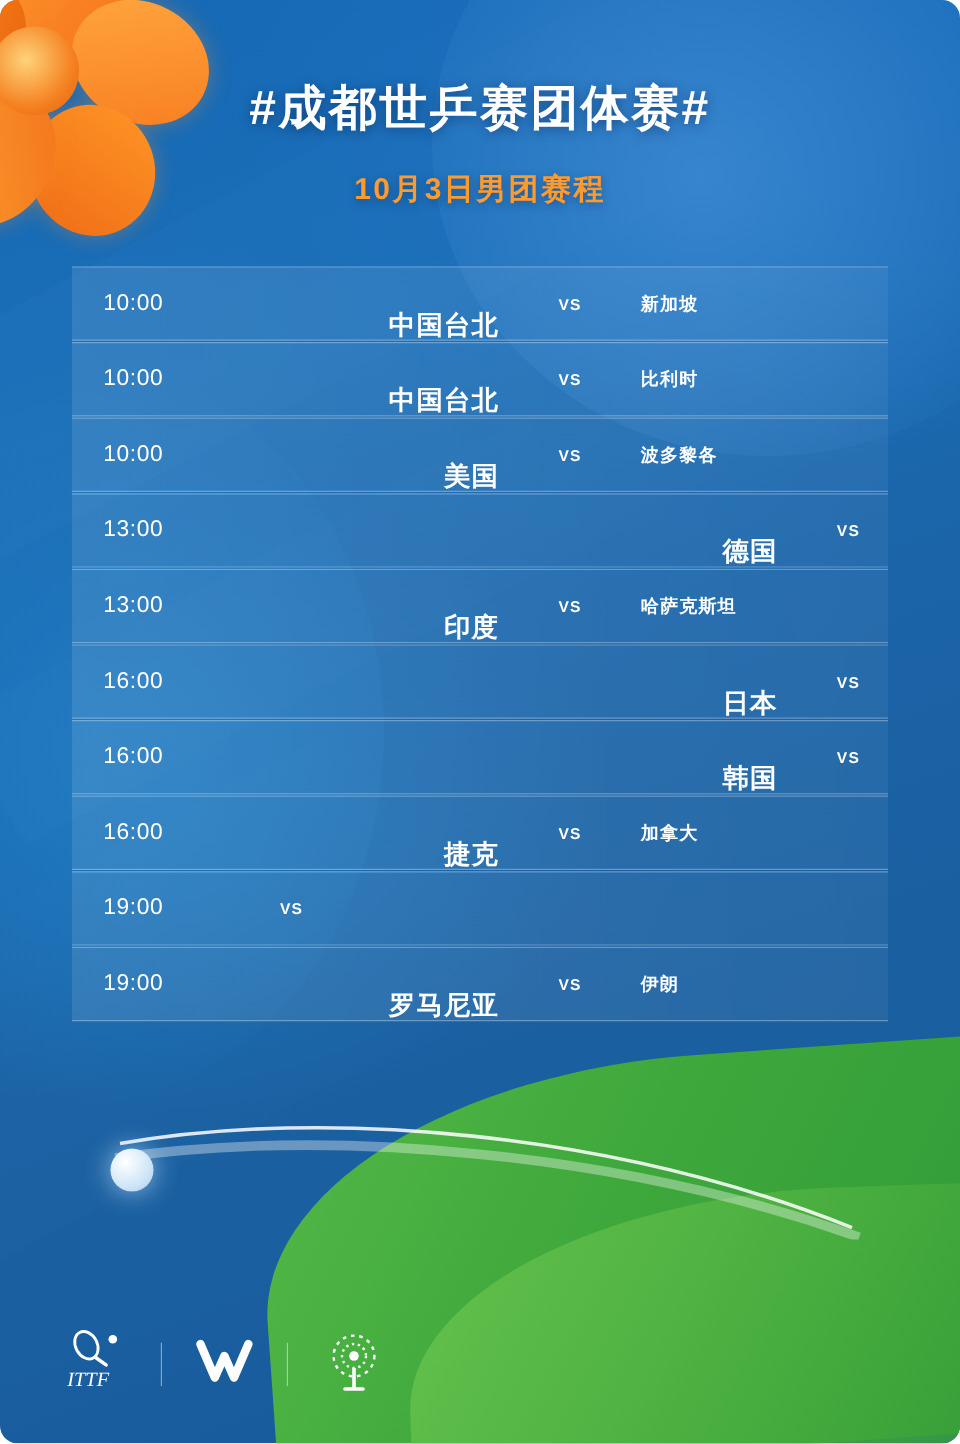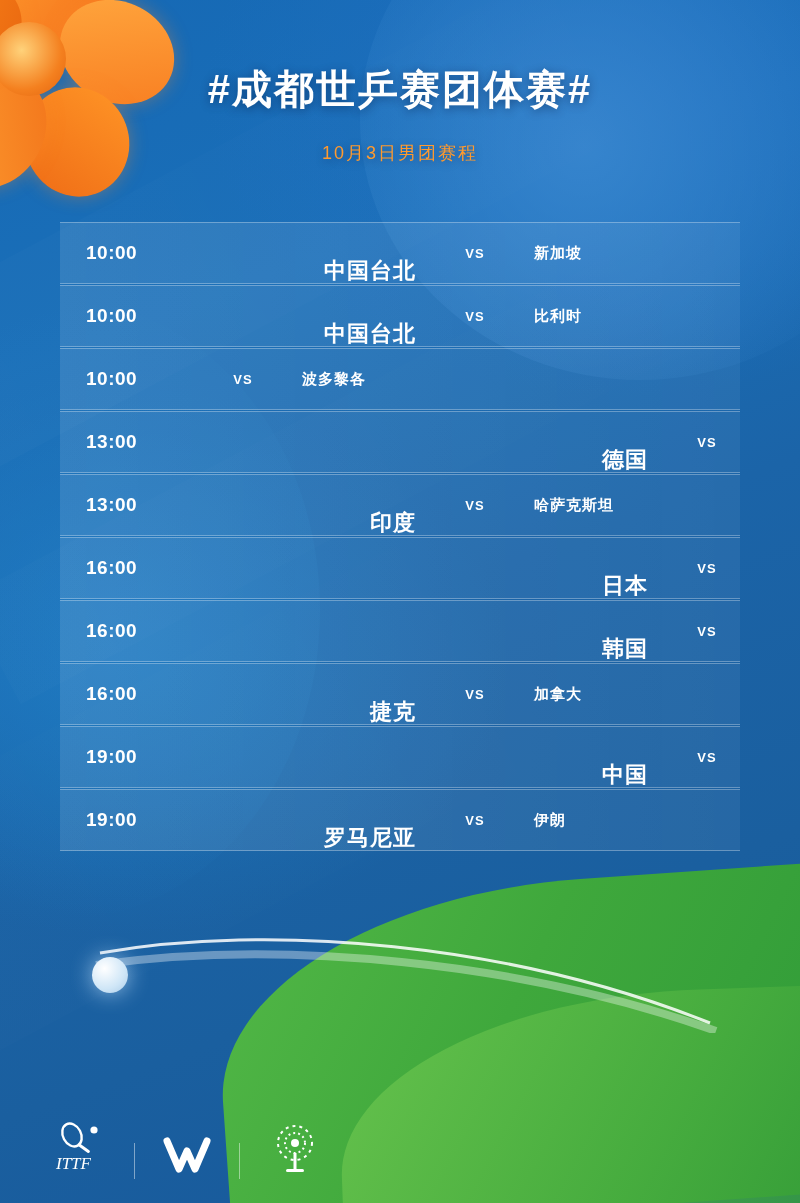--- a/index.html
+++ b/index.html
@@ -9,20 +9,21 @@
     overflow:hidden;
   }
   .poster {
     position:relative;
     width:800px; height:1203px;
     background:
       radial-gradient(ellipse 700px 500px at 78% 8%, #1f6fc0 0%, rgba(31,111,192,0) 60%),
       radial-gradient(ellipse 600px 420px at 15% 55%, #1a73ba 0%, rgba(26,115,186,0) 65%),
       linear-gradient(160deg, #1669b5 0%, #1a6fb8 25%, #1b64a8 50%, #1a5f9f 75%, #17589a 100%);
     overflow:hidden;
+    border-radius:15px;
   }
   
   .streak {
     position:absolute;
     background:linear-gradient(90deg, rgba(255,255,255,0.05), rgba(255,255,255,0));
     transform:rotate(-28deg);
     pointer-events:none;
   }
   .s1 { width:900px; height:180px; left:-160px; top:120px; opacity:.35; }
   .s2 { width:900px; height:120px; left:-60px; top:380px; opacity:.25; }
@@ -60,40 +61,40 @@
     background:radial-gradient(circle at 40% 38%, #ffd27a, #f4801f 62%, #e2620e 100%);
   }
 
   
   .header { position:absolute; left:0; right:0; top:62px; text-align:center; }
   .title {
     font-size:40px; font-weight:bold; color:#ffffff; letter-spacing:2px;
     text-shadow:0 2px 10px rgba(0,20,60,.45);
   }
   .subtitle {
-    margin-top:24px; font-size:18px; font-weight:normal;
+    margin-top:24px; font-size:25px; font-weight:bold;
     color:#ff9a2e; letter-spacing:2px;
     text-shadow:0 2px 8px rgba(0,20,60,.35);
   }
 
   
   .schedule { position:absolute; left:60px; top:222px; width:680px; }
   .row {
     position:relative;
     height:62px;
     display:flex; align-items:center;
     border-top:1px solid rgba(255,255,255,.30);
     border-bottom:1px solid rgba(255,255,255,.30);
     background:linear-gradient(90deg, rgba(255,255,255,.10), rgba(255,255,255,.05));
     margin-bottom:0;
   }
   .row + .row { margin-top:1px; }
   .time {
     width:150px; padding-left:26px;
-    color:#ffffff; font-size:19px; font-weight:bold; letter-spacing:.5px;
+    color:#ffffff; font-size:19px; font-weight:normal; letter-spacing:.5px;
   }
   .team-a {
     flex:1; text-align:right; padding-right:26px;
     color:#ffffff; font-size:22px; font-weight:bold; letter-spacing:1px;margin-top:36px;
   }
   .vs {
     width:66px; text-align:center;
     color:#ffffff; font-size:13px; font-weight:bold; letter-spacing:1px;
   }
   .team-b {
@@ -120,22 +121,22 @@
   }
   .ball {
     position:absolute; left:92px; bottom:210px;
     width:36px; height:36px; border-radius:50%;
     background:radial-gradient(circle at 35% 32%, #ffffff, #cfe6f7 60%, #a9cbe8 100%);
     box-shadow:0 0 22px rgba(200,230,255,.7);
   }
 
   
   .footer {
-    position:absolute; left:52px; bottom:24px;
-    display:flex; align-items:flex-end; gap:26px;
+    position:absolute; left:52px; bottom:36px;
+    display:flex; align-items:center; gap:26px;
   }
   .logo-ittf { color:#ffffff; }
   .divider { width:1px; height:36px; background:rgba(255,255,255,.45); }
   .logo-wtt { color:#ffffff; }
   .logo-cd { color:#ffffff; }
 </style>
 </head>
 <body>
 
 <div class="poster">
@@ -171,20 +172,21 @@
 
     <div class="row">
       <div class="time">10:00</div>
       <div class="team-a">中国台北</div>
       <div class="vs">VS</div>
       <div class="team-b">比利时</div>
     </div>
 
     <div class="row">
       <div class="time">10:00</div>
+      <div class="team-a">美国</div>
       <div class="vs">VS</div>
       <div class="team-b">波多黎各</div>
     </div>
 
     <div class="row">
       <div class="time">13:00</div>
       <div class="team-a">德国</div>
       <div class="vs">VS</div>
     </div>
 
@@ -209,21 +211,20 @@
 
     <div class="row">
       <div class="time">16:00</div>
       <div class="team-a">捷克</div>
       <div class="vs">VS</div>
       <div class="team-b">加拿大</div>
     </div>
 
     <div class="row">
       <div class="time">19:00</div>
-      <div class="team-a">中国</div>
       <div class="vs">VS</div>
     </div>
 
     <div class="row">
       <div class="time">19:00</div>
       <div class="team-a">罗马尼亚</div>
       <div class="vs">VS</div>
       <div class="team-b">伊朗</div>
     </div>
 

